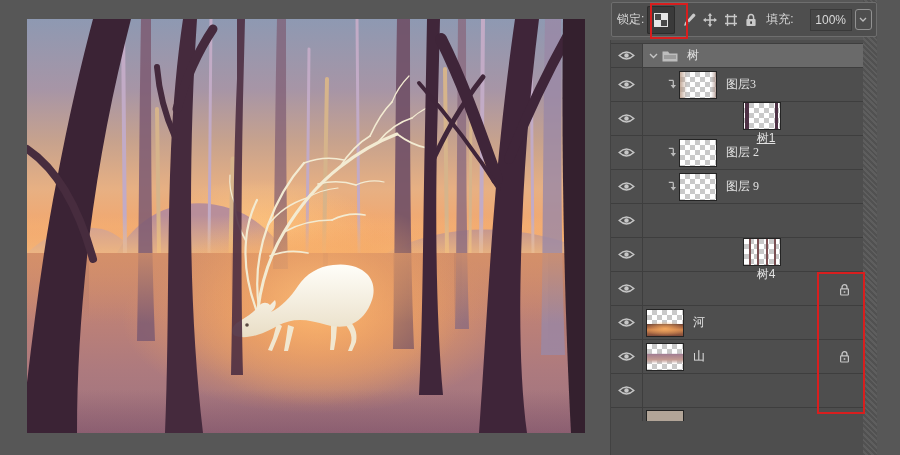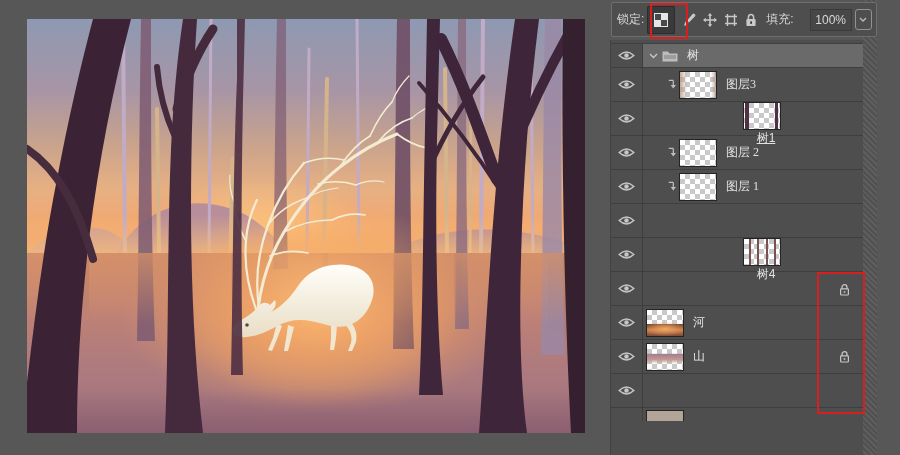--- a/index.html
+++ b/index.html
@@ -416,21 +416,21 @@
     </div>
     <div class="row-main">
 
       <svg class="clip-icon" width="9" height="11" viewBox="0 0 10 12">
         <path d="M2,1.5 L7,1.5 M7,1.5 L7,6.5" stroke="#bdbdbd" stroke-width="1.4" fill="none"></path>
         <path d="M4,6.5 L10,6.5 L7,10.5 Z" fill="#bdbdbd"></path>
       </svg>
       <div class="thumb">
         <div class="thumb-ov ov-checker"></div>
       </div>
-      <span class="layer-label">图层 1</span>
+      <span class="layer-label">图层 9</span>
 
     </div>
   </div>
 
   <div class="layer-row row-base">
     <div class="eye-cell">
       <svg width="17" height="11" viewBox="0 0 18 12">
         <path d="M1,6 Q9,-1.5 17,6 Q9,13.5 1,6 Z" fill="none" stroke="#c6c6c6" stroke-width="1.6"></path>
         <circle cx="9" cy="6" r="2.4" fill="#c6c6c6"></circle>
       </svg>

